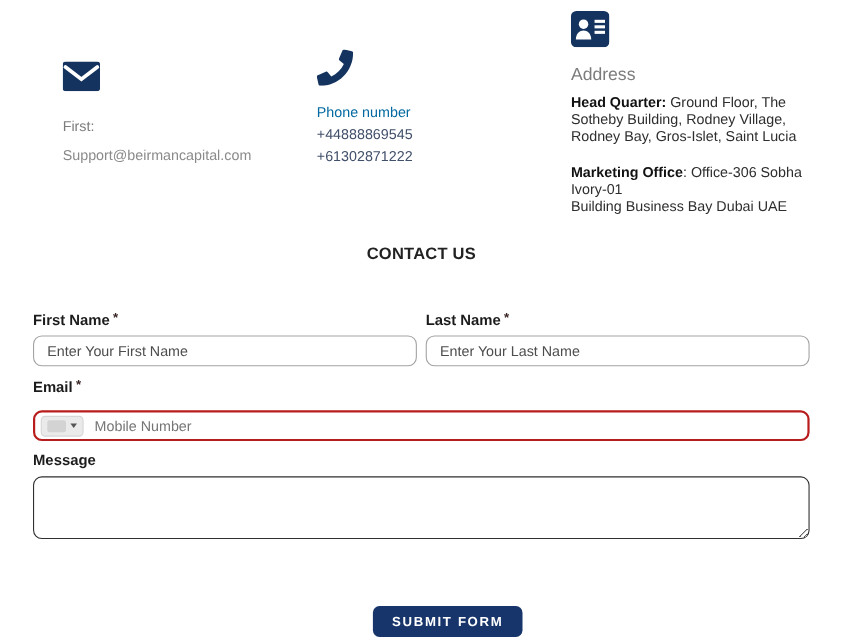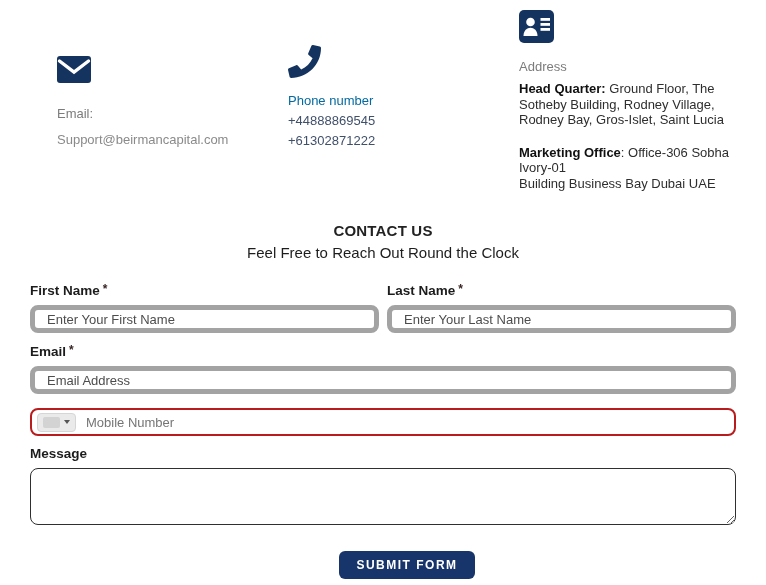--- a/index.html
+++ b/index.html
@@ -14,39 +14,39 @@
   .col-address { left:519px; top:10px; width:237px; }
 
   .icon-wrap { display:block; }
   .muted { color:#7c7c7c; font-size:13px; }
   .email-label { margin-top:19px; }
   .email-value { margin-top:11px; color:#8a8a8a; font-size:13px; }
 
   .phone-label { margin-top:11px; color:#0369a1; font-size:13px; }
   .phone-num { margin-top:5px; color:#41506a; font-size:13px; }
 
-  .addr-label { margin-top:12px; color:#7c7c7c; font-size:13px; }
+  .addr-label { margin-top:12px; color:#7c7c7c; font-size:16px; }
   .addr-para { margin-top:7px; color:#2e2e2e; font-size:13px; line-height:15.5px; }
   .addr-para b { color:#111; font-weight:bold; }
   .addr-para.second { margin-top:17px; }
 
   
   .heading { position:absolute; left:0; top:222px; width:766px; text-align:center; }
   .heading-title { font-size:15px; font-weight:bold; color:#222; letter-spacing:0.2px; }
   .heading-sub { margin-top:5px; font-size:15px; color:#1d1d1d; }
 
   
   .form { position:absolute; left:30px; top:282px; width:706px; }
   .frow { display:flex; gap:8px; }
   .fgroup { margin-bottom:10px; }
   .fgroup.half { width:349px; }
   .fgroup.full { width:706px; }
   label.flabel { display:block; font-size:13.5px; font-weight:bold; color:#1c1c1c; margin-bottom:7px; }
   .req { color:#3a2525; font-weight:bold; margin-left:3px; font-size:12px; vertical-align:2px; }
-  .tinput { display:block; width:100%; height:28px; border:5px solid #a3a3a3; border-radius:8px;
+  .tinput { display:block; width:100%; height:28px; border:1px solid #a3a3a3; border-radius:8px;
     background:#fff; font-family:"Liberation Sans", sans-serif; font-size:13px; color:#222;
     padding:0 12px; outline:none; }
   .tinput::placeholder, textarea::placeholder { color:#4d4d4d; opacity:1; }
 
   
   .phone-box { position:relative; width:100%; height:28px; border:2px solid #b91c1c; border-radius:8px; background:#fff;
     display:flex; align-items:center; }
   .flag-dd { display:flex; align-items:center; gap:4px; margin-left:5px; padding:3px 5px;
     background:#eaeaea; border:1px solid #d6d6d6; border-radius:4px; cursor:pointer; }
   .flag-blob { width:17px; height:11px; background:#d3d3d3; border-radius:2px; }
@@ -69,21 +69,21 @@
 
 <div class="stage">
 
   <div class="col col-email">
     <span class="icon-wrap">
       <svg width="34" height="27" viewBox="0 0 34 27" aria-hidden="true">
         <rect x="0" y="0" width="34" height="27" rx="3" fill="#14335f"></rect>
         <path d="M2.5 5 L17 16 L31.5 5" stroke="#ffffff" stroke-width="3.4" fill="none" stroke-linecap="round"></path>
       </svg>
     </span>
-    <div class="muted email-label">Email:</div>
+    <div class="muted email-label">First:</div>
     <div class="email-value">Support@beirmancapital.com</div>
   </div>
 
   <div class="col col-phone">
     <span class="icon-wrap">
       <svg width="33" height="33" viewBox="0 0 512 512" aria-hidden="true">
         <path fill="#14335f" d="M493.4 24.6l-104-24c-11.3-2.6-22.9 3.3-27.5 13.9l-48 112c-4.2 9.8-1.4 21.3 6.9 28l60.6 49.6c-36 76.7-98.9 140.5-177.2 177.2l-49.6-60.6c-6.8-8.3-18.2-11.1-28-6.9l-112 48C3.9 366.5-2 378.1.6 389.4l24 104C27.1 504.2 36.7 512 48 512c256.1 0 464-207.5 464-464 0-11.2-7.7-20.9-18.6-23.4z"></path>
       </svg>
     </span>
     <div class="phone-label">Phone number</div>
@@ -102,38 +102,36 @@
         <rect x="21.5" y="18" width="9.5" height="2.8" fill="#ffffff"></rect>
       </svg>
     </span>
     <div class="addr-label">Address</div>
     <div class="addr-para"><b>Head Quarter:</b><span> Ground Floor, The Sotheby Building, Rodney Village, Rodney Bay, Gros-Islet, Saint Lucia</span></div>
     <div class="addr-para second"><b>Marketing Office</b><span>: Office-306 Sobha Ivory-01</span><br><span>Building Business Bay Dubai UAE</span></div>
   </div>
 
   <div class="heading">
     <div class="heading-title">CONTACT US</div>
-    <div class="heading-sub">Feel Free to Reach Out Round the Clock</div>
   </div>
 
   <div class="form">
     <div class="frow">
       <div class="fgroup half">
         <label class="flabel"><span>First Name</span><span class="req">*</span></label>
         <input class="tinput" type="text" placeholder="Enter Your First Name" style="">
       </div>
       <div class="fgroup half">
         <label class="flabel"><span>Last Name</span><span class="req">*</span></label>
         <input class="tinput" type="text" placeholder="Enter Your Last Name" style="">
       </div>
     </div>
 
     <div class="fgroup full">
       <label class="flabel"><span>Email</span><span class="req">*</span></label>
-      <input class="tinput" type="text" placeholder="Email Address" style="">
     </div>
 
     <div class="fgroup full" style="margin-top:14px;">
       <div class="phone-box">
         <div class="flag-dd">
           <span class="flag-blob"></span>
           <span class="caret"></span>
         </div>
         <input type="text" placeholder="Mobile Number" style="">
       </div>

